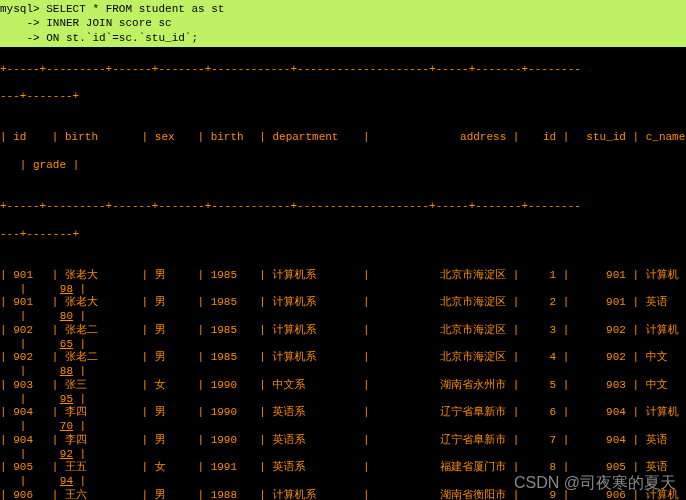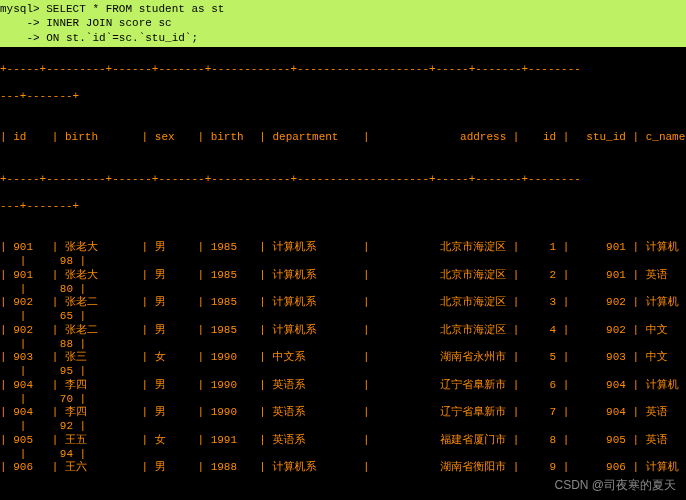--- a/index.html
+++ b/index.html
@@ -29,46 +29,47 @@
     letter-spacing: 0;
   }
   .row-line {
     white-space: pre;
   }
   .watermark {
     position: absolute;
     bottom: 6px;
     right: 10px;
     color: #888;
-    font-size: 12px;
+    font-size: 16px;
     font-family: Arial, sans-serif;
   }
   .col-id     { display:inline-block; width:32px; }
   .col-name   { display:inline-block; width:70px; }
   .col-sex    { display:inline-block; width:36px; }
   .col-birth  { display:inline-block; width:42px; }
   .col-dept   { display:inline-block; width:84px; }
   .col-addr   { display:inline-block; width:130px;text-align:right; }
   .col-id2    { display:inline-block; width:30px; text-align:right;}
   .col-stu    { display:inline-block; width:50px; text-align:right;font-family:Liberation Mono, monospace;}
   .col-cname  { display:inline-block; width:50px; }
-  .col-grade  { display:inline-block; width:40px; text-align:right;}
+  .col-grade  { display:inline-block; width:40px; text-align:right;text-decoration:underline;}
 </style>
 </head>
 <body>
 
 <div class="query-block"><span>mysql&gt;</span> <span>SELECT * FROM student as st</span>
 <span>    -&gt;</span> <span>INNER JOIN score sc</span>
 <span>    -&gt;</span> <span>ON st.`id`=sc.`stu_id`;</span></div>
 
 <div class="output">
 <div class="sep">+-----+---------+------+-------+------------+--------------------+-----+-------+--------</div>
 <div class="sep">---+-------+</div>
 
 <div class="row-line">| <span class="col-id">id</span> | <span class="col-name">birth</span> | <span class="col-sex">sex</span> | <span class="col-birth">birth</span> | <span class="col-dept">department</span> | <span class="col-addr">address</span> | <span class="col-id2">id</span> | <span class="col-stu">stu_id</span> | <span class="col-cname">c_name</span></div>
+<div class="row-line">   | <span>grade</span> |</div>
 
 <div class="sep">+-----+---------+------+-------+------------+--------------------+-----+-------+--------</div>
 <div class="sep">---+-------+</div>
 
 <div id="rows-container"><div class="row-line">| <span class="col-id">901</span> | <span class="col-name">张老大</span> | <span class="col-sex">男</span> | <span class="col-birth">1985</span> | <span class="col-dept">计算机系</span> | <span class="col-addr">北京市海淀区</span> | <span class="col-id2">1</span> | <span class="col-stu">901</span> | <span class="col-cname">计算机</span></div><div class="row-line">   | <span class="col-grade">98</span> |</div><div class="row-line">| <span class="col-id">901</span> | <span class="col-name">张老大</span> | <span class="col-sex">男</span> | <span class="col-birth">1985</span> | <span class="col-dept">计算机系</span> | <span class="col-addr">北京市海淀区</span> | <span class="col-id2">2</span> | <span class="col-stu">901</span> | <span class="col-cname">英语</span></div><div class="row-line">   | <span class="col-grade">80</span> |</div><div class="row-line">| <span class="col-id">902</span> | <span class="col-name">张老二</span> | <span class="col-sex">男</span> | <span class="col-birth">1985</span> | <span class="col-dept">计算机系</span> | <span class="col-addr">北京市海淀区</span> | <span class="col-id2">3</span> | <span class="col-stu">902</span> | <span class="col-cname">计算机</span></div><div class="row-line">   | <span class="col-grade">65</span> |</div><div class="row-line">| <span class="col-id">902</span> | <span class="col-name">张老二</span> | <span class="col-sex">男</span> | <span class="col-birth">1985</span> | <span class="col-dept">计算机系</span> | <span class="col-addr">北京市海淀区</span> | <span class="col-id2">4</span> | <span class="col-stu">902</span> | <span class="col-cname">中文</span></div><div class="row-line">   | <span class="col-grade">88</span> |</div><div class="row-line">| <span class="col-id">903</span> | <span class="col-name">张三</span> | <span class="col-sex">女</span> | <span class="col-birth">1990</span> | <span class="col-dept">中文系</span> | <span class="col-addr">湖南省永州市</span> | <span class="col-id2">5</span> | <span class="col-stu">903</span> | <span class="col-cname">中文</span></div><div class="row-line">   | <span class="col-grade">95</span> |</div><div class="row-line">| <span class="col-id">904</span> | <span class="col-name">李四</span> | <span class="col-sex">男</span> | <span class="col-birth">1990</span> | <span class="col-dept">英语系</span> | <span class="col-addr">辽宁省阜新市</span> | <span class="col-id2">6</span> | <span class="col-stu">904</span> | <span class="col-cname">计算机</span></div><div class="row-line">   | <span class="col-grade">70</span> |</div><div class="row-line">| <span class="col-id">904</span> | <span class="col-name">李四</span> | <span class="col-sex">男</span> | <span class="col-birth">1990</span> | <span class="col-dept">英语系</span> | <span class="col-addr">辽宁省阜新市</span> | <span class="col-id2">7</span> | <span class="col-stu">904</span> | <span class="col-cname">英语</span></div><div class="row-line">   | <span class="col-grade">92</span> |</div><div class="row-line">| <span class="col-id">905</span> | <span class="col-name">王五</span> | <span class="col-sex">女</span> | <span class="col-birth">1991</span> | <span class="col-dept">英语系</span> | <span class="col-addr">福建省厦门市</span> | <span class="col-id2">8</span> | <span class="col-stu">905</span> | <span class="col-cname">英语</span></div><div class="row-line">   | <span class="col-grade">94</span> |</div><div class="row-line">| <span class="col-id">906</span> | <span class="col-name">王六</span> | <span class="col-sex">男</span> | <span class="col-birth">1988</span> | <span class="col-dept">计算机系</span> | <span class="col-addr">湖南省衡阳市</span> | <span class="col-id2">9</span> | <span class="col-stu">906</span> | <span class="col-cname">计算机</span></div></div>
 
 
 
 
 </div>

